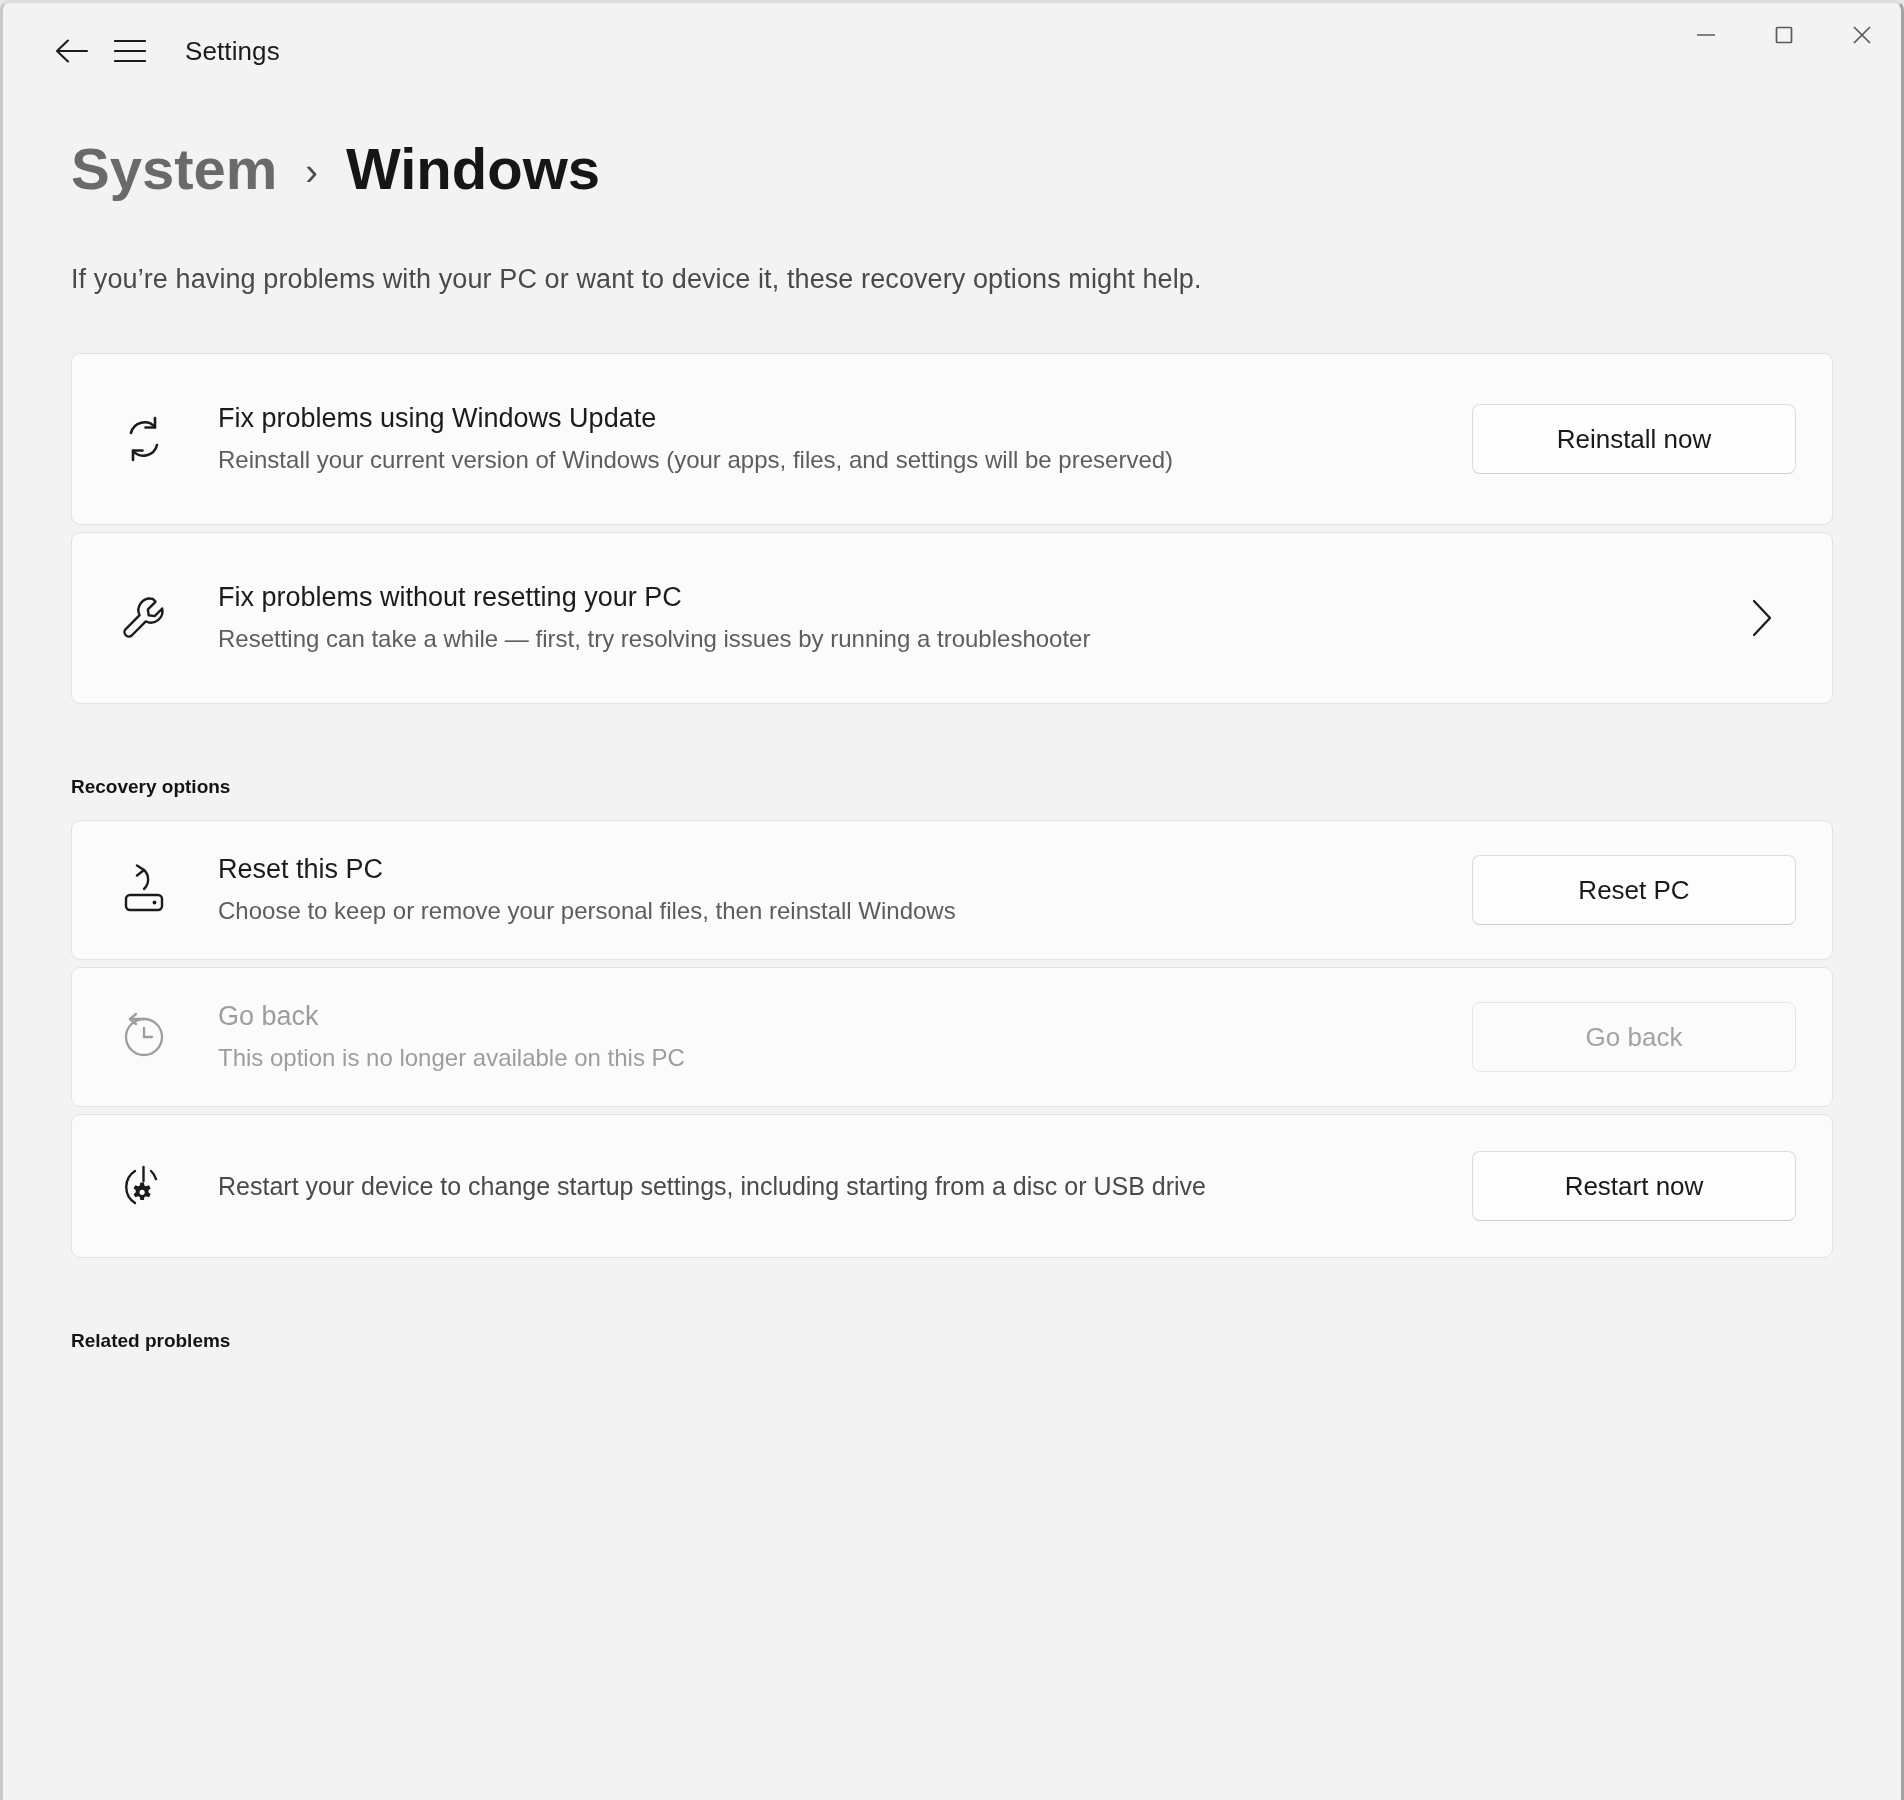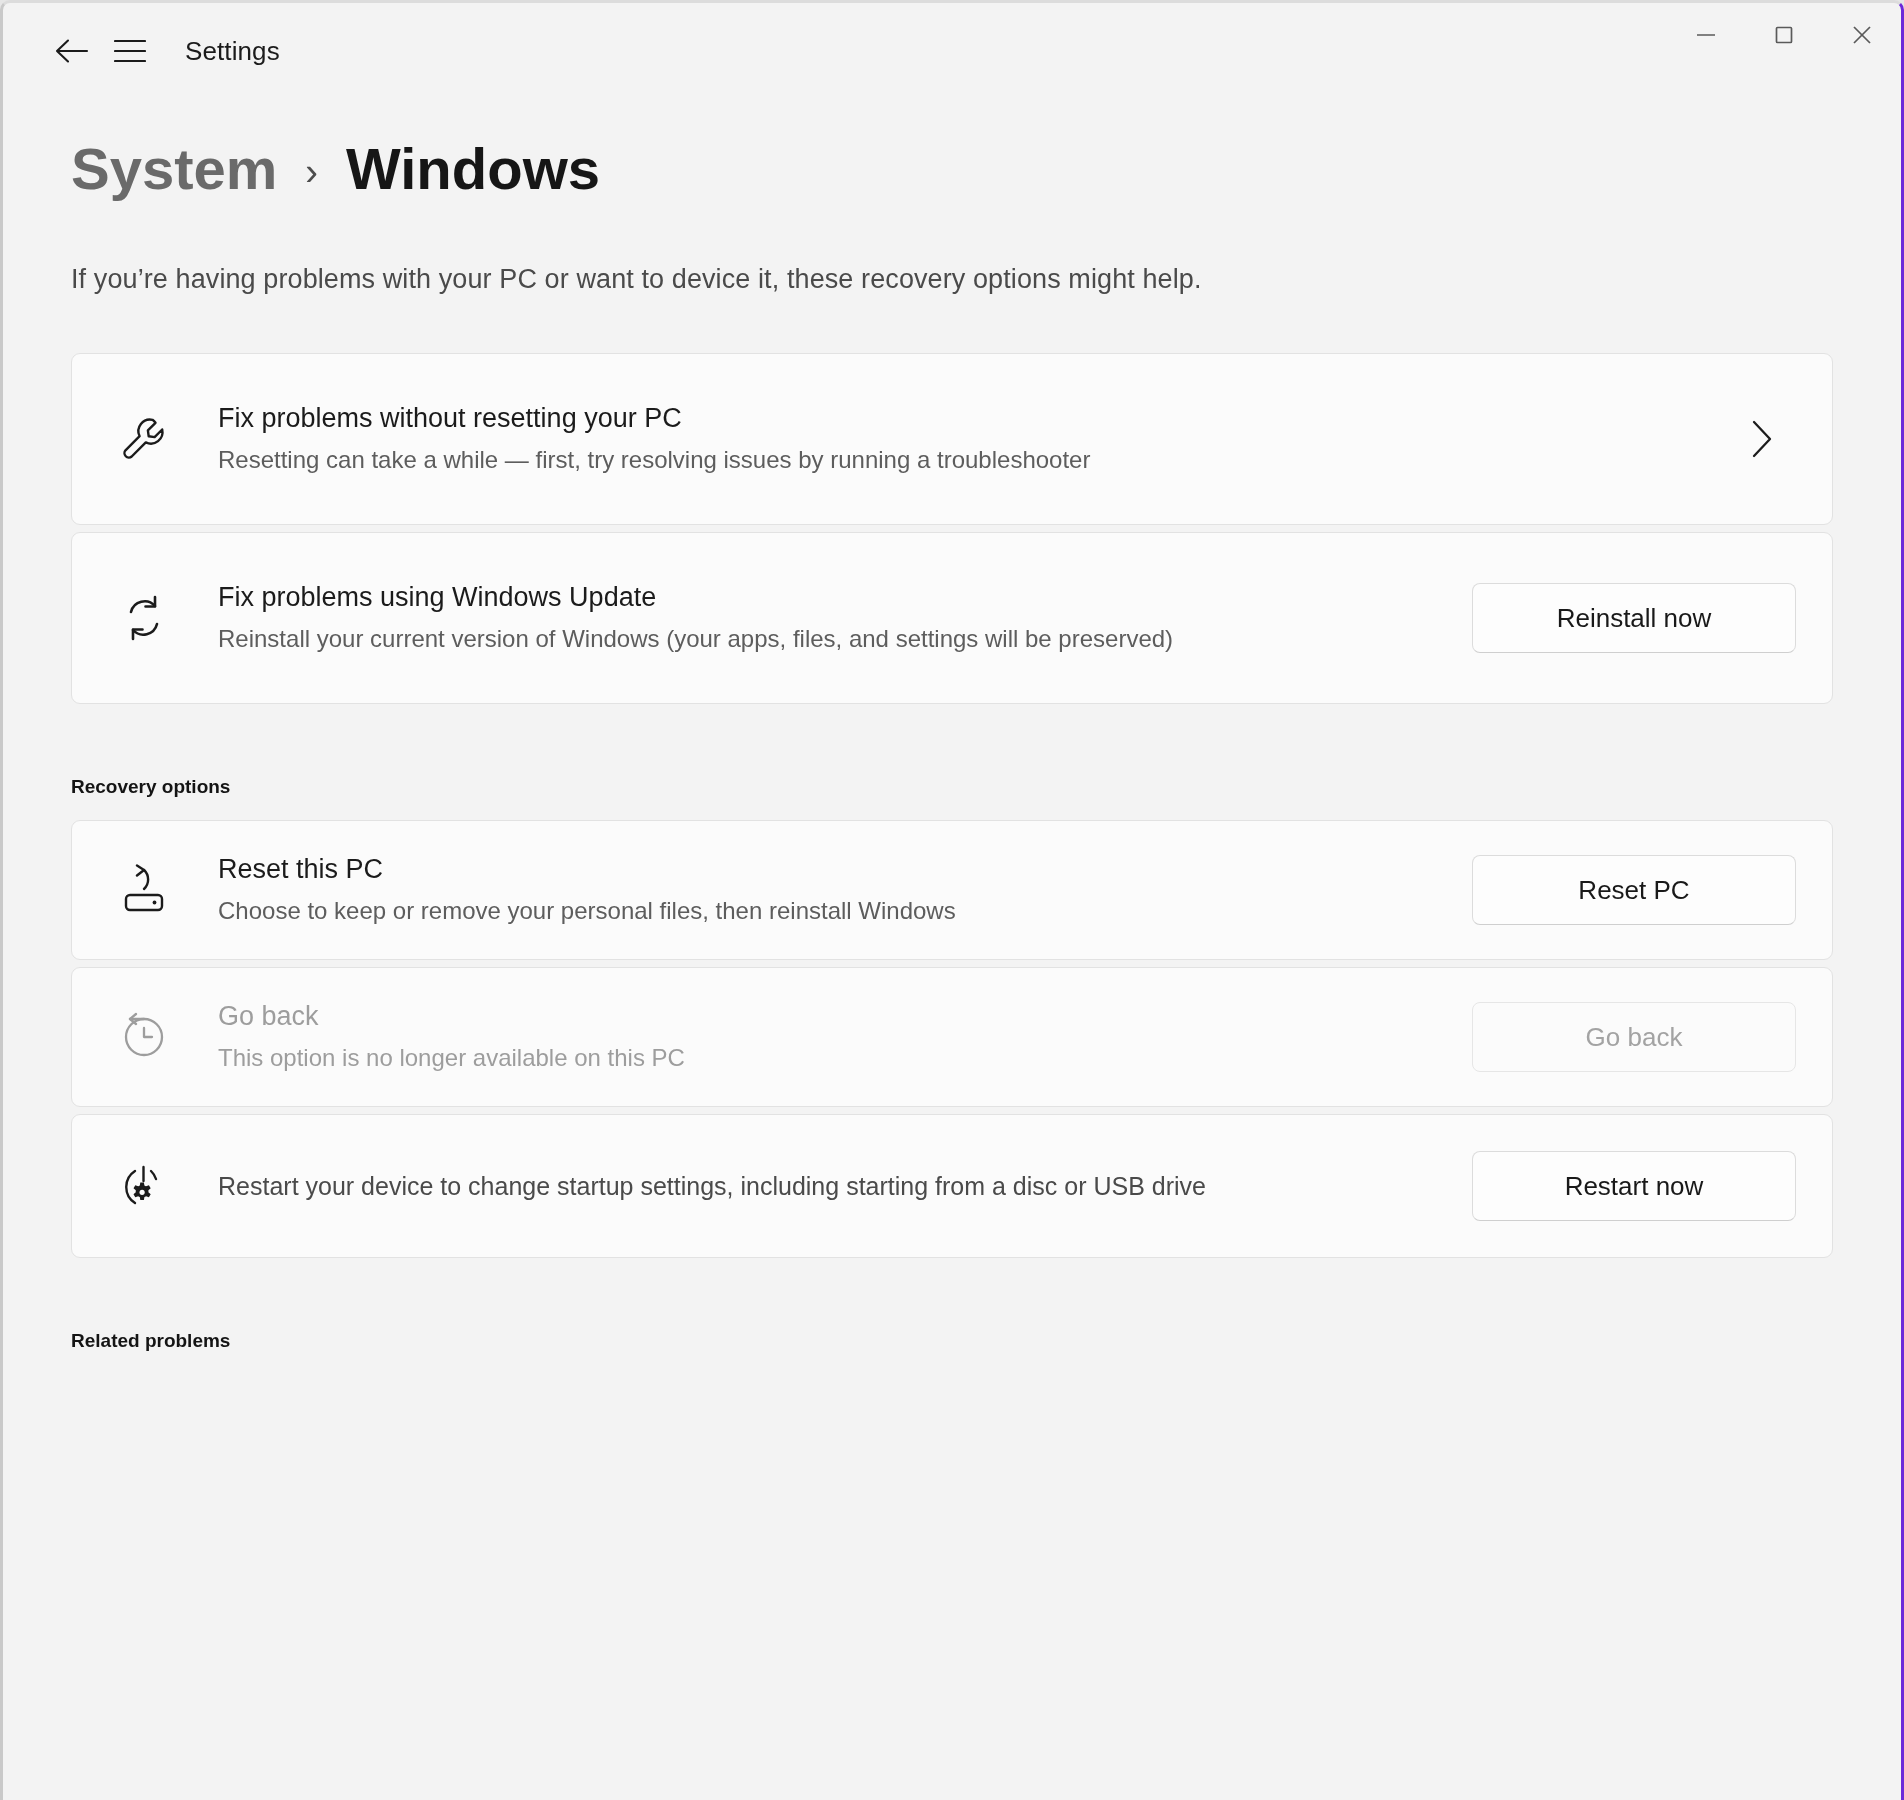--- a/index.html
+++ b/index.html
@@ -16,21 +16,21 @@
   }
 
   .window {
     position: absolute;
     left: 0; top: 0;
     width: 1904px;
     height: 1800px;
     background: #f3f3f3;
     border-left: 3px solid #c9c9c9;
     border-top: 3px solid #dcdcdc;
-    border-right: 3px solid #6d28d9;
+    border-right: 3px solid #a3a3a3;
     border-radius: 10px 10px 0 0;
     overflow: hidden;
   }
 
   
   .titlebar {
     position: relative;
     height: 96px;
     display: flex;
     align-items: center;
@@ -263,51 +263,51 @@
     <div class="breadcrumb">
       <span class="bc-parent">System</span>
       <span class="bc-sep">›</span>
       <span class="bc-current">Windows</span>
     </div>
 
     <div class="page-desc">If you’re having problems with your PC or want to device it, these recovery options might help.</div>
 
     <div class="card-group group-gap-top">
 
-      <div class="card tall clickable">
-        <div class="card-icon">
-          <svg width="52" height="52" viewBox="0 0 52 52" fill="none">
-            <path d="M34.5 6.8a11.6 11.6 0 0 0-12.9 16.4L7.5 37.3a4.4 4.4 0 0 0 6.2 6.2l14.1-14.1A11.6 11.6 0 0 0 44.2 16.5l-7.6 7.6-5.9-.8-.8-5.9 7.6-7.6a11.7 11.7 0 0 0-3-3Z" stroke="currentColor" stroke-width="2.4" stroke-linejoin="round"></path>
-          </svg>
-        </div>
-        <div class="card-text">
-          <div class="card-title">Fix problems without resetting your PC</div>
-          <div class="card-sub">Resetting can take a while — first, try resolving issues by running a troubleshooter</div>
-        </div>
-        <div class="chev">
-          <svg width="22" height="38" viewBox="0 0 22 38" fill="none">
-            <path d="M3 2l16 17L3 36" stroke="currentColor" stroke-width="2.3" stroke-linecap="round" stroke-linejoin="round"></path>
-          </svg>
-        </div>
-      </div>
-
       <div class="card tall">
         <div class="card-icon">
           <svg width="50" height="50" viewBox="0 0 50 50" fill="none">
             <path d="M12 19a14 14 0 0 1 24-6" stroke="currentColor" stroke-width="2.6" stroke-linecap="round"></path>
             <path d="M38 31a14 14 0 0 1-24 6" stroke="currentColor" stroke-width="2.6" stroke-linecap="round"></path>
             <path d="M36 4v9.5h-9.5" stroke="currentColor" stroke-width="2.6" stroke-linecap="round" stroke-linejoin="round"></path>
             <path d="M14 46v-9.5h9.5" stroke="currentColor" stroke-width="2.6" stroke-linecap="round" stroke-linejoin="round"></path>
           </svg>
         </div>
         <div class="card-text">
           <div class="card-title">Fix problems using Windows Update</div>
           <div class="card-sub">Reinstall your current version of Windows (your apps, files, and settings will be preserved)</div>
         </div>
         <button class="btn">Reinstall now</button>
+      </div>
+
+      <div class="card tall clickable">
+        <div class="card-icon">
+          <svg width="52" height="52" viewBox="0 0 52 52" fill="none">
+            <path d="M34.5 6.8a11.6 11.6 0 0 0-12.9 16.4L7.5 37.3a4.4 4.4 0 0 0 6.2 6.2l14.1-14.1A11.6 11.6 0 0 0 44.2 16.5l-7.6 7.6-5.9-.8-.8-5.9 7.6-7.6a11.7 11.7 0 0 0-3-3Z" stroke="currentColor" stroke-width="2.4" stroke-linejoin="round"></path>
+          </svg>
+        </div>
+        <div class="card-text">
+          <div class="card-title">Fix problems without resetting your PC</div>
+          <div class="card-sub">Resetting can take a while — first, try resolving issues by running a troubleshooter</div>
+        </div>
+        <div class="chev">
+          <svg width="22" height="38" viewBox="0 0 22 38" fill="none">
+            <path d="M3 2l16 17L3 36" stroke="currentColor" stroke-width="2.3" stroke-linecap="round" stroke-linejoin="round"></path>
+          </svg>
+        </div>
       </div>
     </div>
 
     <div class="section-heading">Recovery options</div>
 
     <div class="card-group">
 
       <div class="card">
         <div class="card-icon">
           <svg width="52" height="52" viewBox="0 0 52 52" fill="none">

